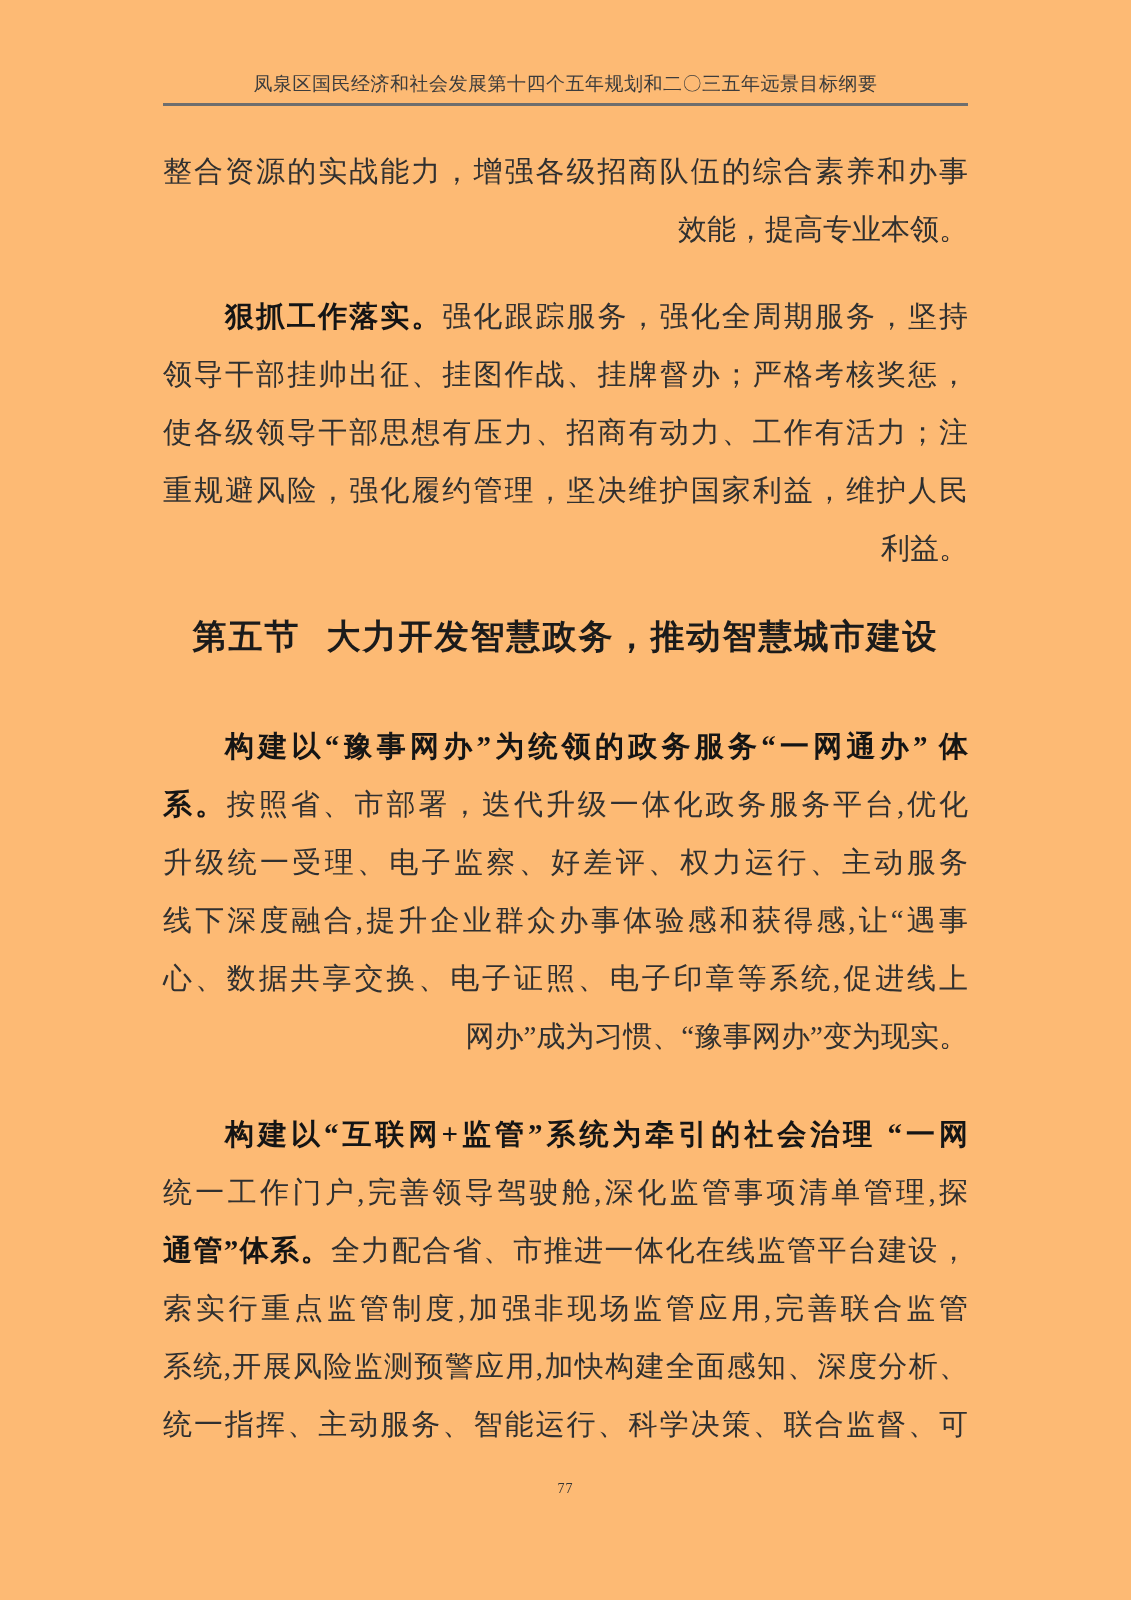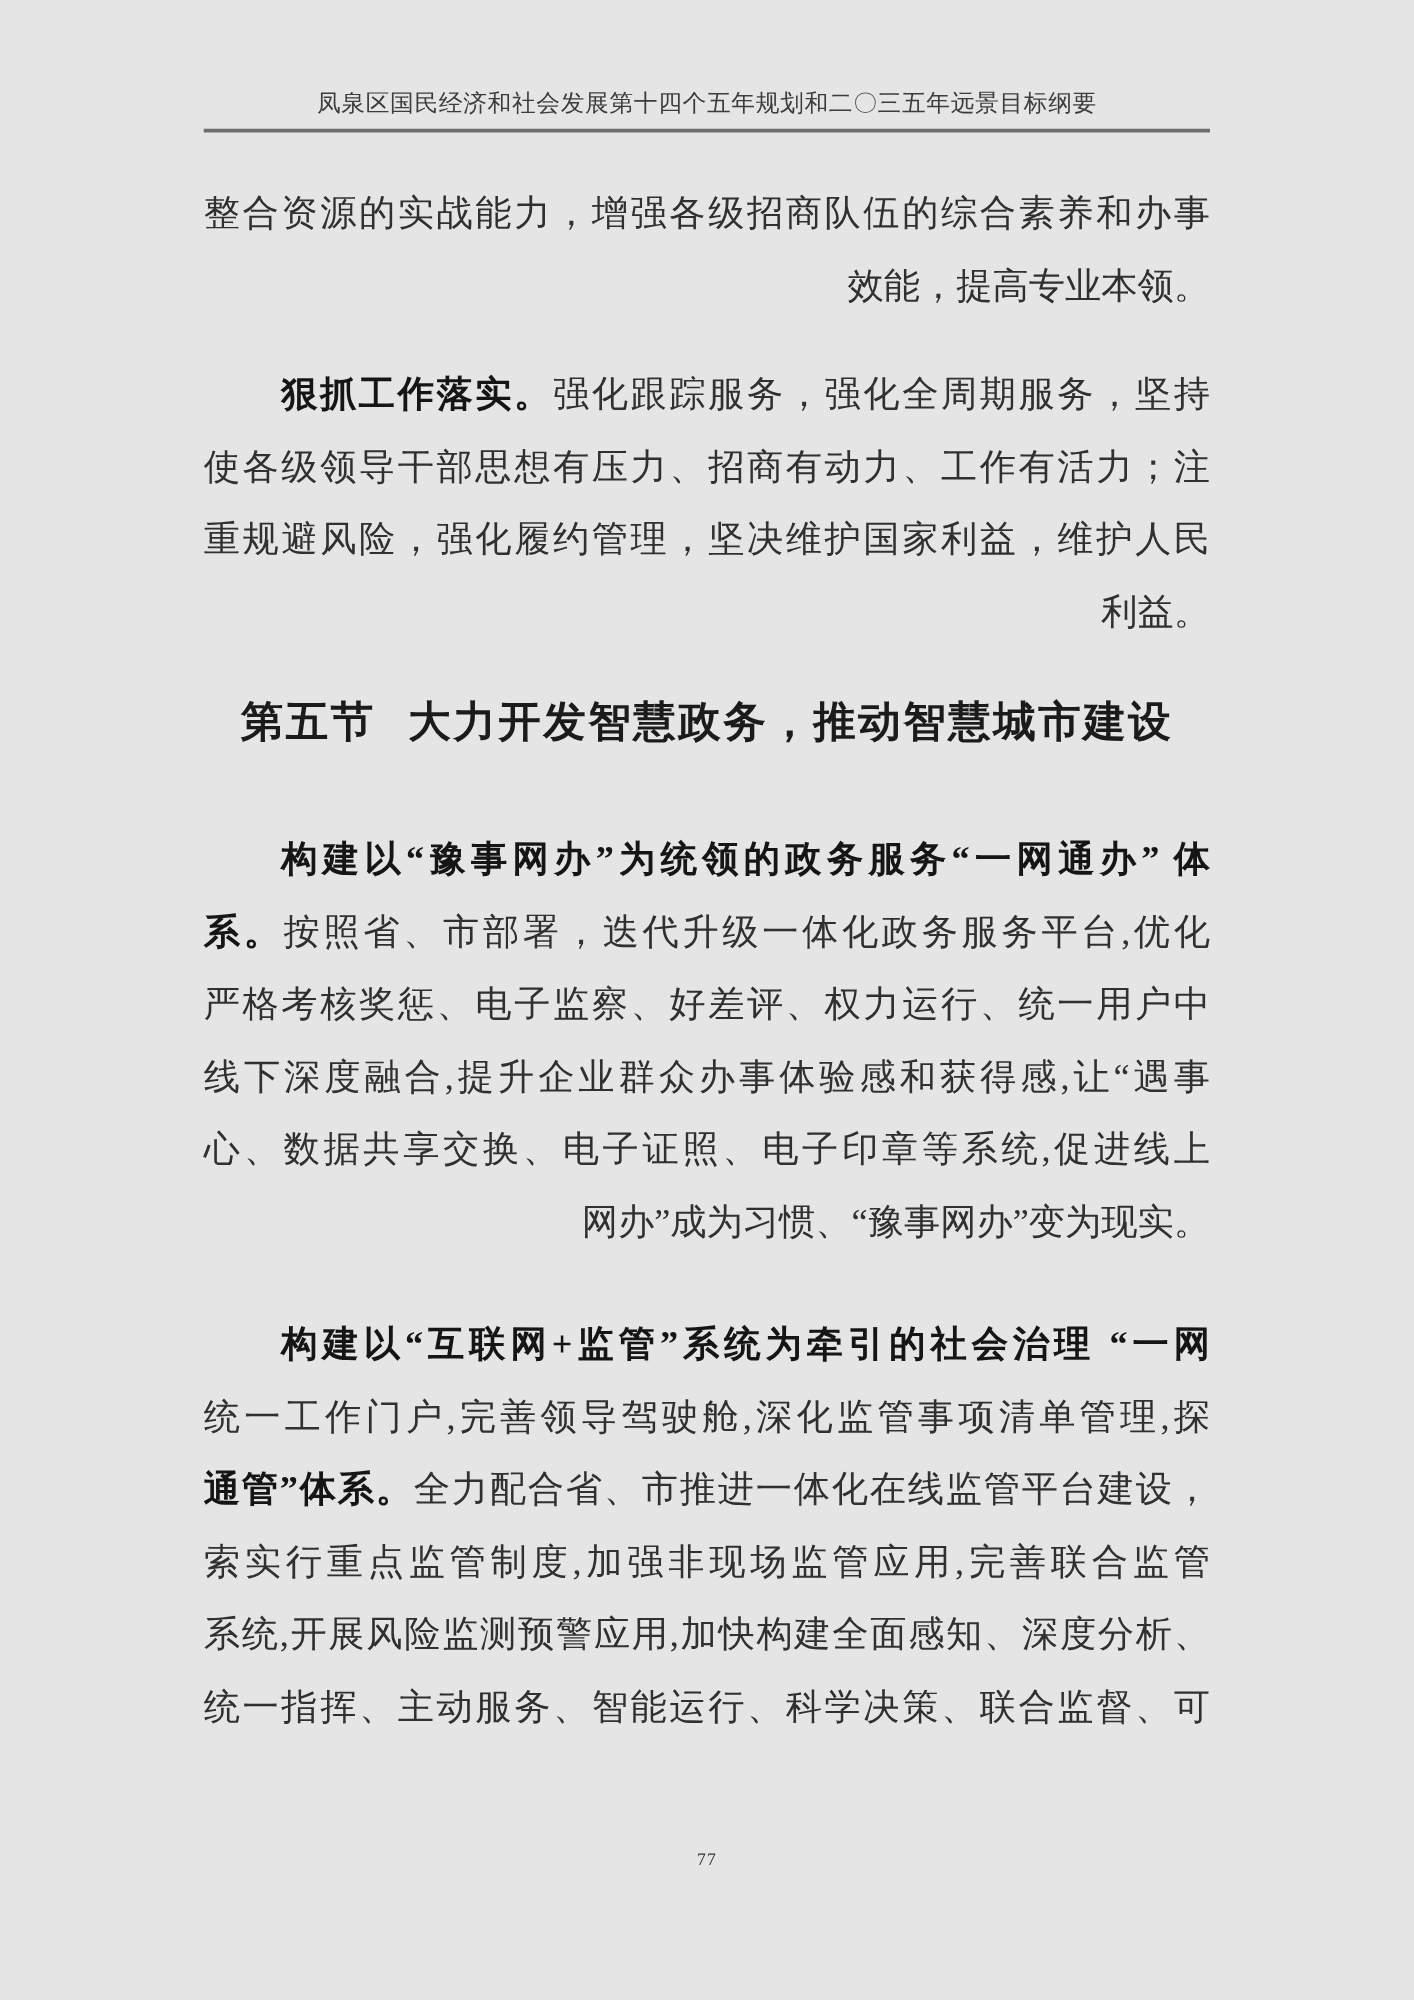--- a/index.html
+++ b/index.html
@@ -1,20 +1,20 @@
 <!DOCTYPE html>
 <html><head>
 <meta charset="utf-8">
 <style>
   html, body { margin: 0; padding: 0; background: #ffffff; }
   .page {
     position: relative;
     width: 1131px;
     height: 1600px;
-    background: #e5e5e5;
+    background: #fdba74;
     overflow: hidden;
     font-family: "Liberation Serif", "DejaVu Serif", serif;
     color: #2b2b2b;
   }
   .header {
     width: 805px;
     margin: 0 auto;
     padding-top: 72px;
     padding-bottom: 7px;
     border-bottom: 3px solid #6e6e6e;
@@ -70,29 +70,30 @@
     <span>凤泉区国民经济和社会发展第十四个五年规划和二〇三五年远景目标纲要</span>
   </div>
 
   <div class="content" id="content">
       <div class="para">
         <div class="line j"><span>整合资源的实战能力，增强各级招商队伍的综合素养和办事</span></div>
         <div class="line"><span>效能，提高专业本领。</span></div>
       </div>
       <div class="para indent">
         <div class="line j"><span class="b">狠抓工作落实。</span><span>强化跟踪服务，强化全周期服务，坚持</span></div>
+        <div class="line j"><span>领导干部挂帅出征、挂图作战、挂牌督办；严格考核奖惩，</span></div>
         <div class="line j"><span>使各级领导干部思想有压力、招商有动力、工作有活力；注</span></div>
         <div class="line j"><span>重规避风险，强化履约管理，坚决维护国家利益，维护人民</span></div>
         <div class="line"><span>利益。</span></div>
       </div>
       <div class="heading"><span class="hnum">第五节</span><span>大力开发智慧政务，推动智慧城市建设</span></div>
       <div class="para indent">
         <div class="line j"><span class="b">构建以“豫事网办”为统领的政务服务“一网通办” 体</span></div>
         <div class="line j"><span class="b">系。</span><span>按照省、市部署，迭代升级一体化政务服务平台,优化</span></div>
-        <div class="line j"><span>严格考核奖惩、电子监察、好差评、权力运行、统一用户中</span></div>
+        <div class="line j"><span>升级统一受理、电子监察、好差评、权力运行、主动服务</span></div>
         <div class="line j"><span>线下深度融合,提升企业群众办事体验感和获得感,让“遇事</span></div>
         <div class="line j"><span>心、数据共享交换、电子证照、电子印章等系统,促进线上</span></div>
         <div class="line"><span>网办”成为习惯、“豫事网办”变为现实。</span></div>
       </div>
       <div class="para indent">
         <div class="line j"><span class="b">构建以“互联网+监管”系统为牵引的社会治理 “一网</span></div>
         <div class="line j"><span>统一工作门户,完善领导驾驶舱,深化监管事项清单管理,探</span></div>
         <div class="line j"><span class="b">通管”体系。</span><span>全力配合省、市推进一体化在线监管平台建设，</span></div>
         <div class="line j"><span>索实行重点监管制度,加强非现场监管应用,完善联合监管</span></div>
         <div class="line j"><span>系统,开展风险监测预警应用,加快构建全面感知、深度分析、</span></div>

